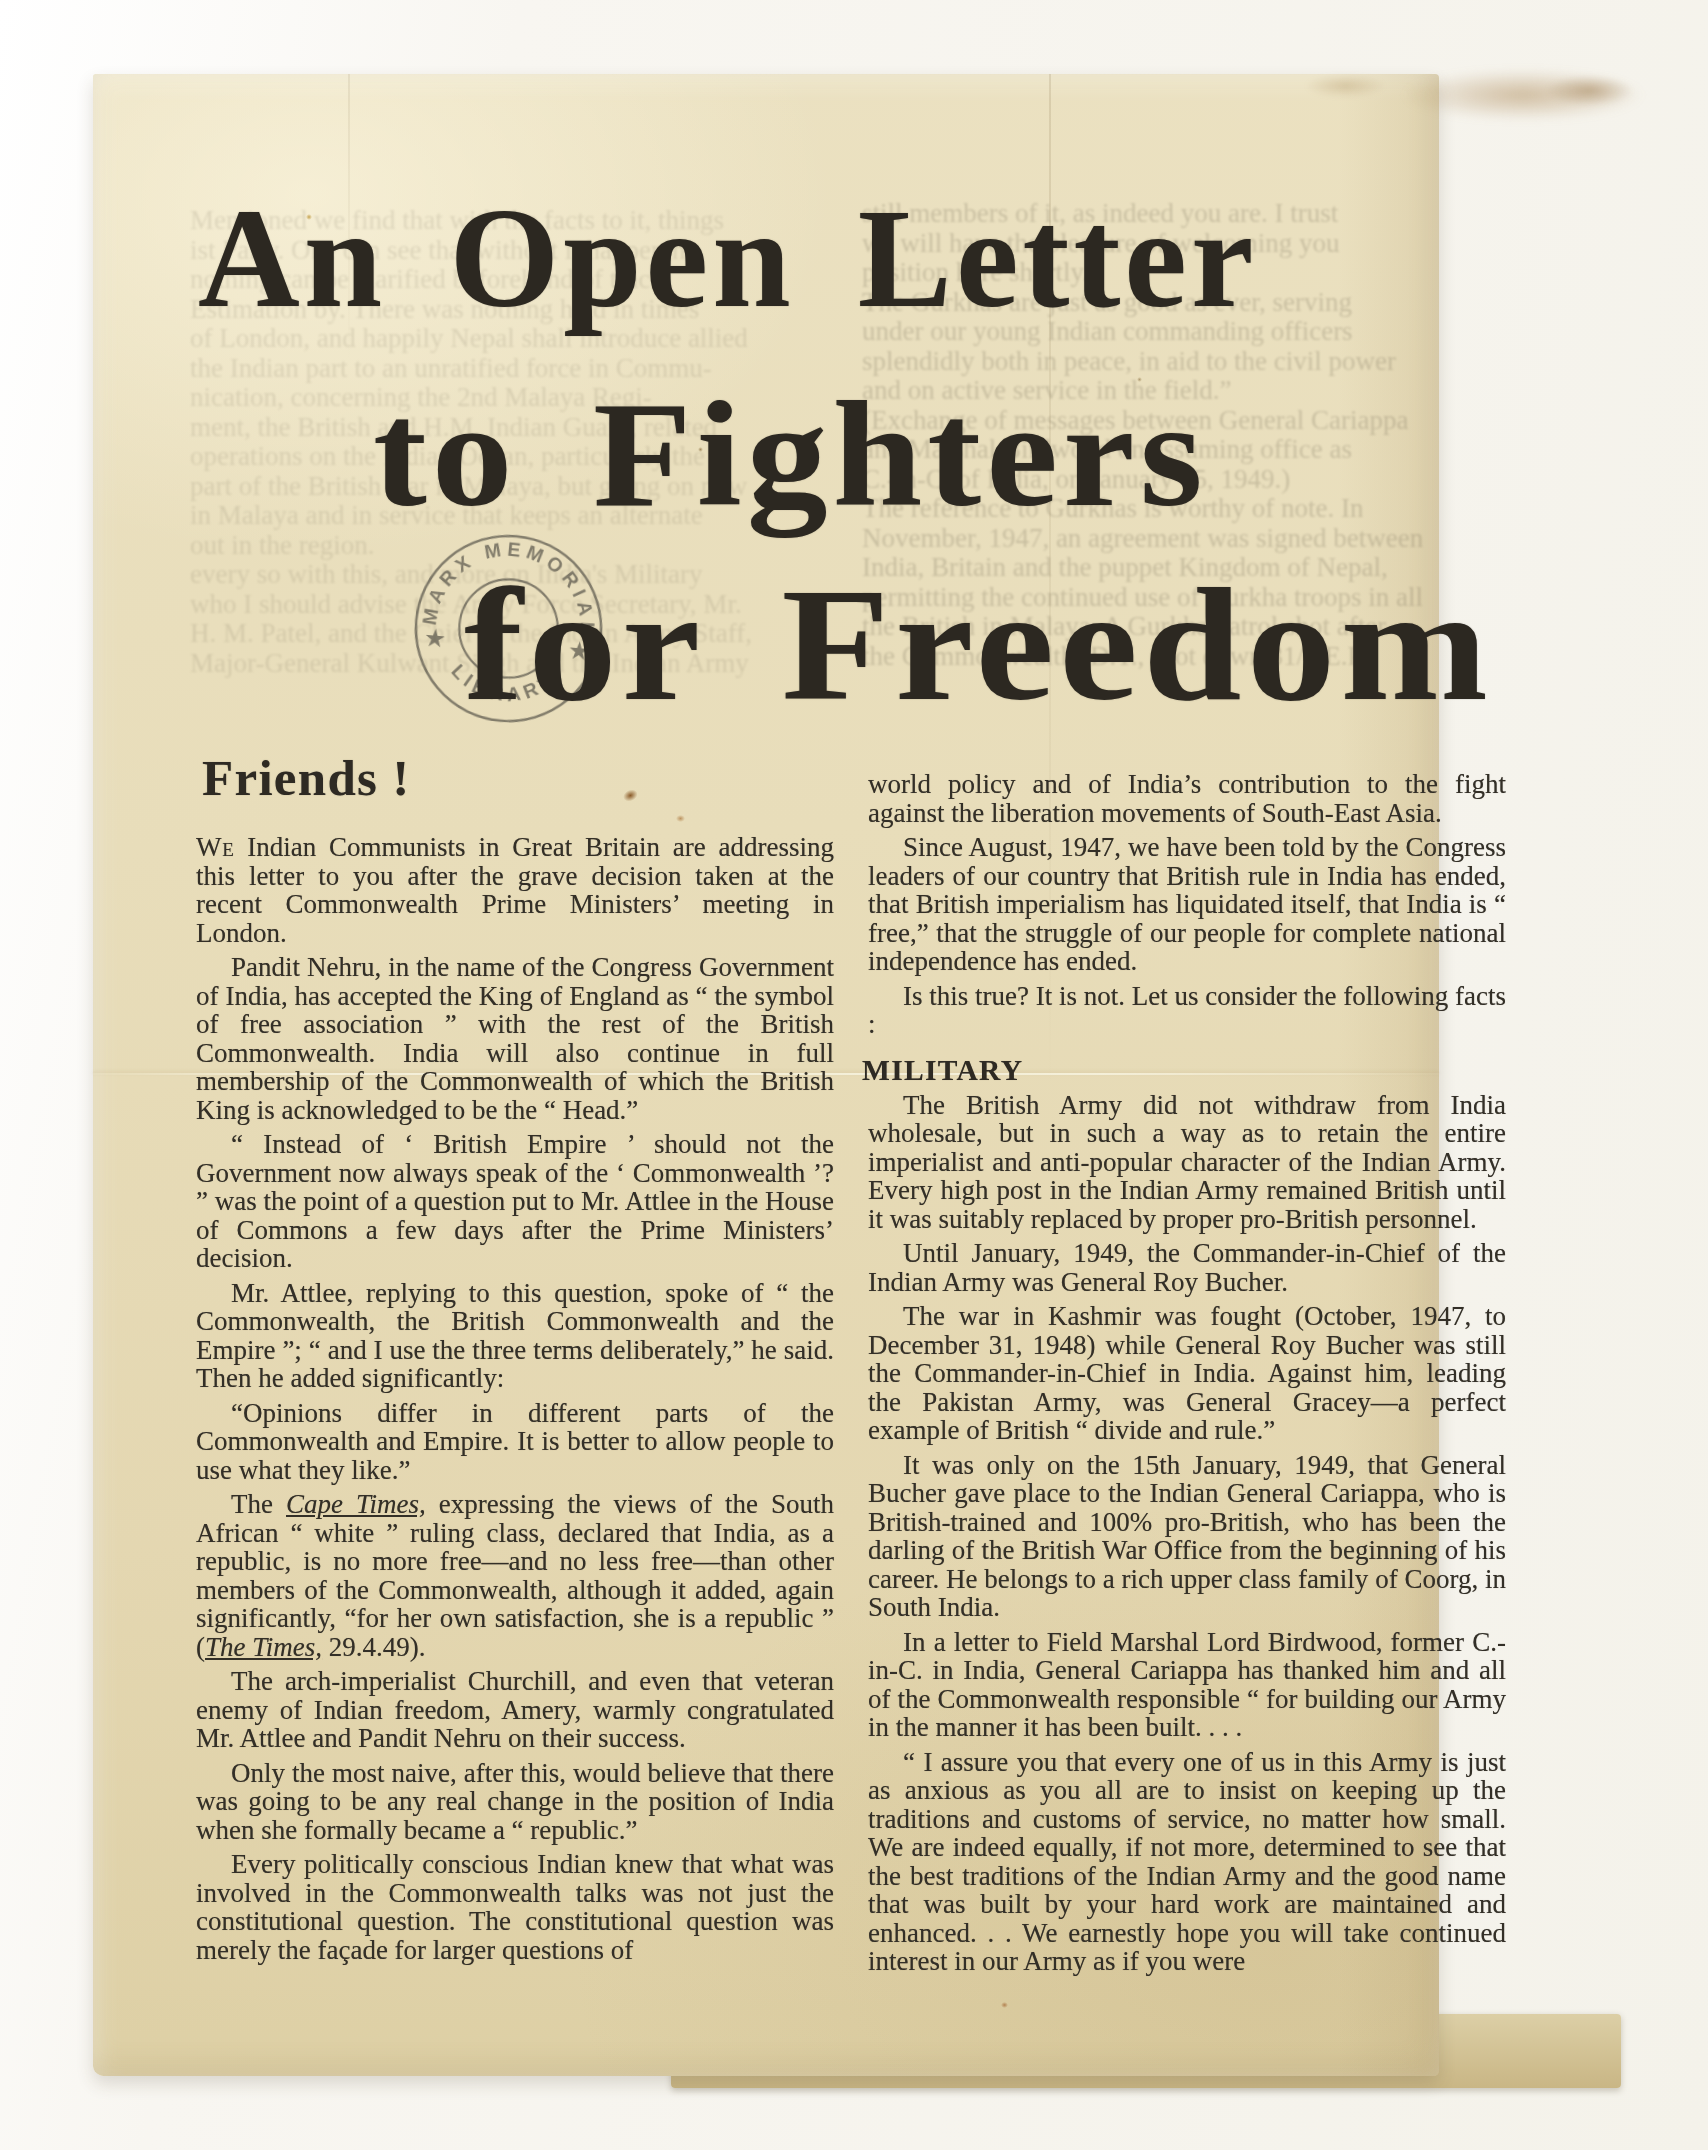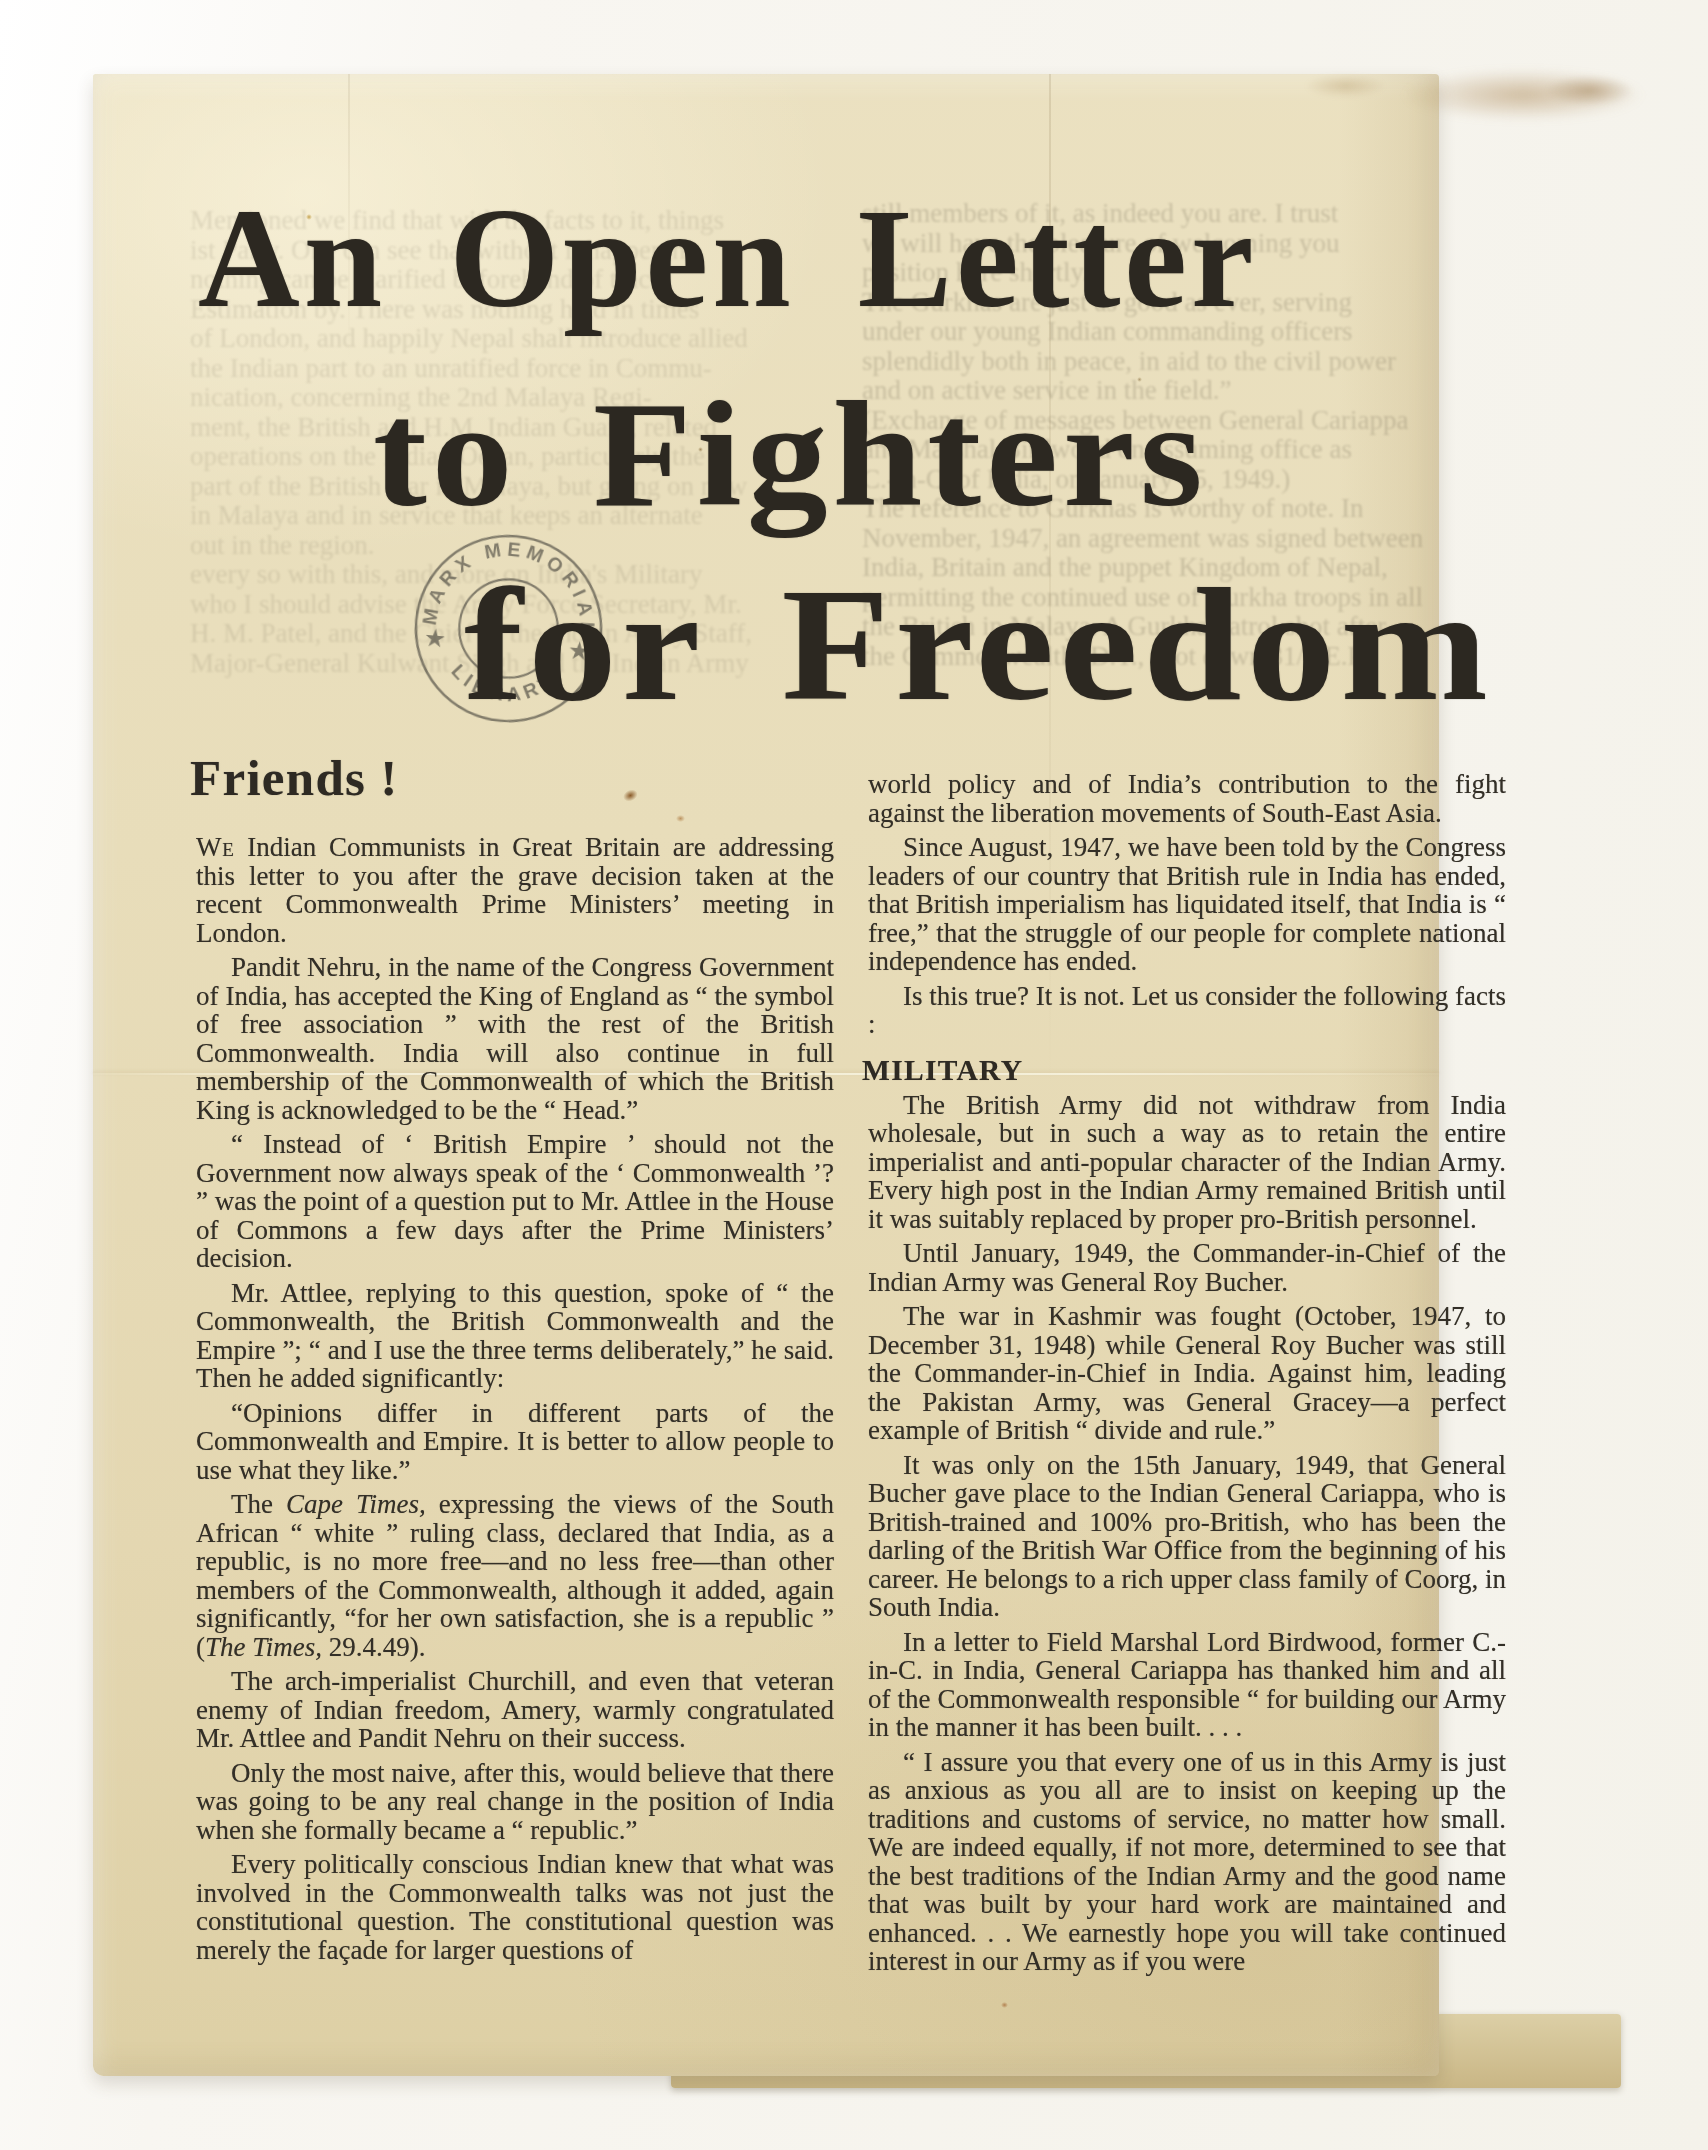--- a/index.html
+++ b/index.html
@@ -59,30 +59,30 @@
     transform:rotate(5deg);opacity:.6;filter:blur(0.3px);}
   .stamp text{fill:#3e3c36;font-family:"Liberation Sans",sans-serif;font-weight:bold;}
   .stamp .arc{font-size:27px;letter-spacing:7px;}
   .stamp .star{font-size:30px;}
   
   .title-line{position:absolute;font-weight:700;color:#2c2821;white-space:nowrap;z-index:4;
     transform-origin:left top;text-shadow:0 0 1.3px rgba(44,40,33,.35);}
   .tl1{left:105px;top:103px;font-size:141px;letter-spacing:4px;word-spacing:24px;}
   .tl2{left:280px;top:293px;font-size:151px;letter-spacing:4.7px;word-spacing:28px;transform:scaleX(1.07);}
   .tl3{left:371px;top:479px;font-size:161px;letter-spacing:4.7px;word-spacing:27px;transform:scaleX(1.10);}
-  .salutation{position:absolute;left:97px;top:675px;font-size:51px;font-weight:700;color:#2e2a23;z-index:4;
+  .salutation{position:absolute;left:109px;top:675px;font-size:51px;font-weight:700;color:#2e2a23;z-index:4;
     letter-spacing:1.3px;text-shadow:0 0 1.3px rgba(46,42,35,.3);}
   .col{position:absolute;width:650px;color:#332f27;font-size:27px;line-height:28.5px;
     text-align:justify;z-index:4;text-shadow:0 0 0.7px rgba(51,47,39,.45);}
   #col-left{left:97px;top:753px;}
   #col-right{left:769px;top:690px;}
   .col p{margin:6px;}
   .col p.ind{text-indent:35px;}
   .col h3{margin:17.5px 0 5.4px 0;font-size:29.5px;letter-spacing:1.3px;font-weight:700;color:#2e2a23;}
-  .col .i{font-style:italic;}
+  .col .i{font-style:italic;text-decoration:underline;}
   .col .sc{font-variant:small-caps;letter-spacing:0.7px;}
 </style>
 </head>
 <body>
 
 <div class="undersheet"></div>
 
 <div class="paper">
 
   <div class="ghost" id="ghost-left">

